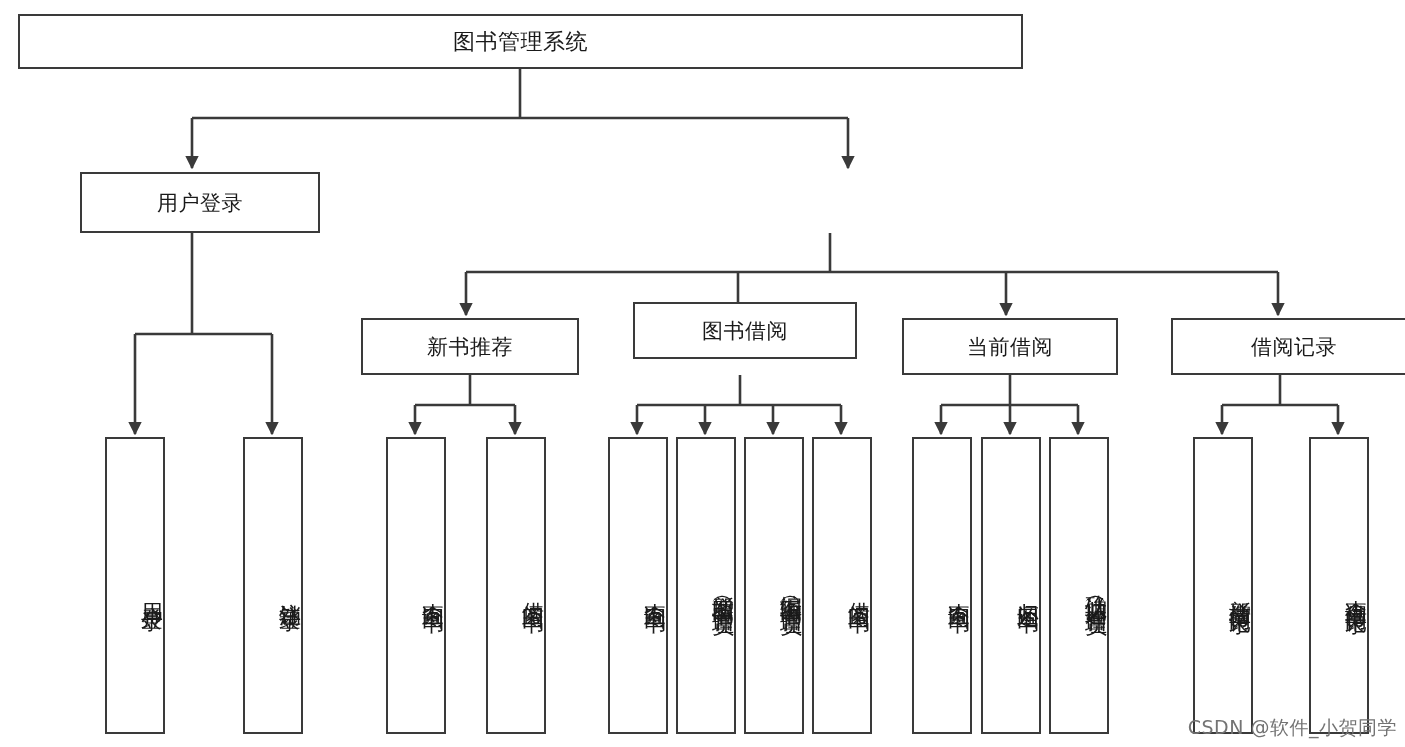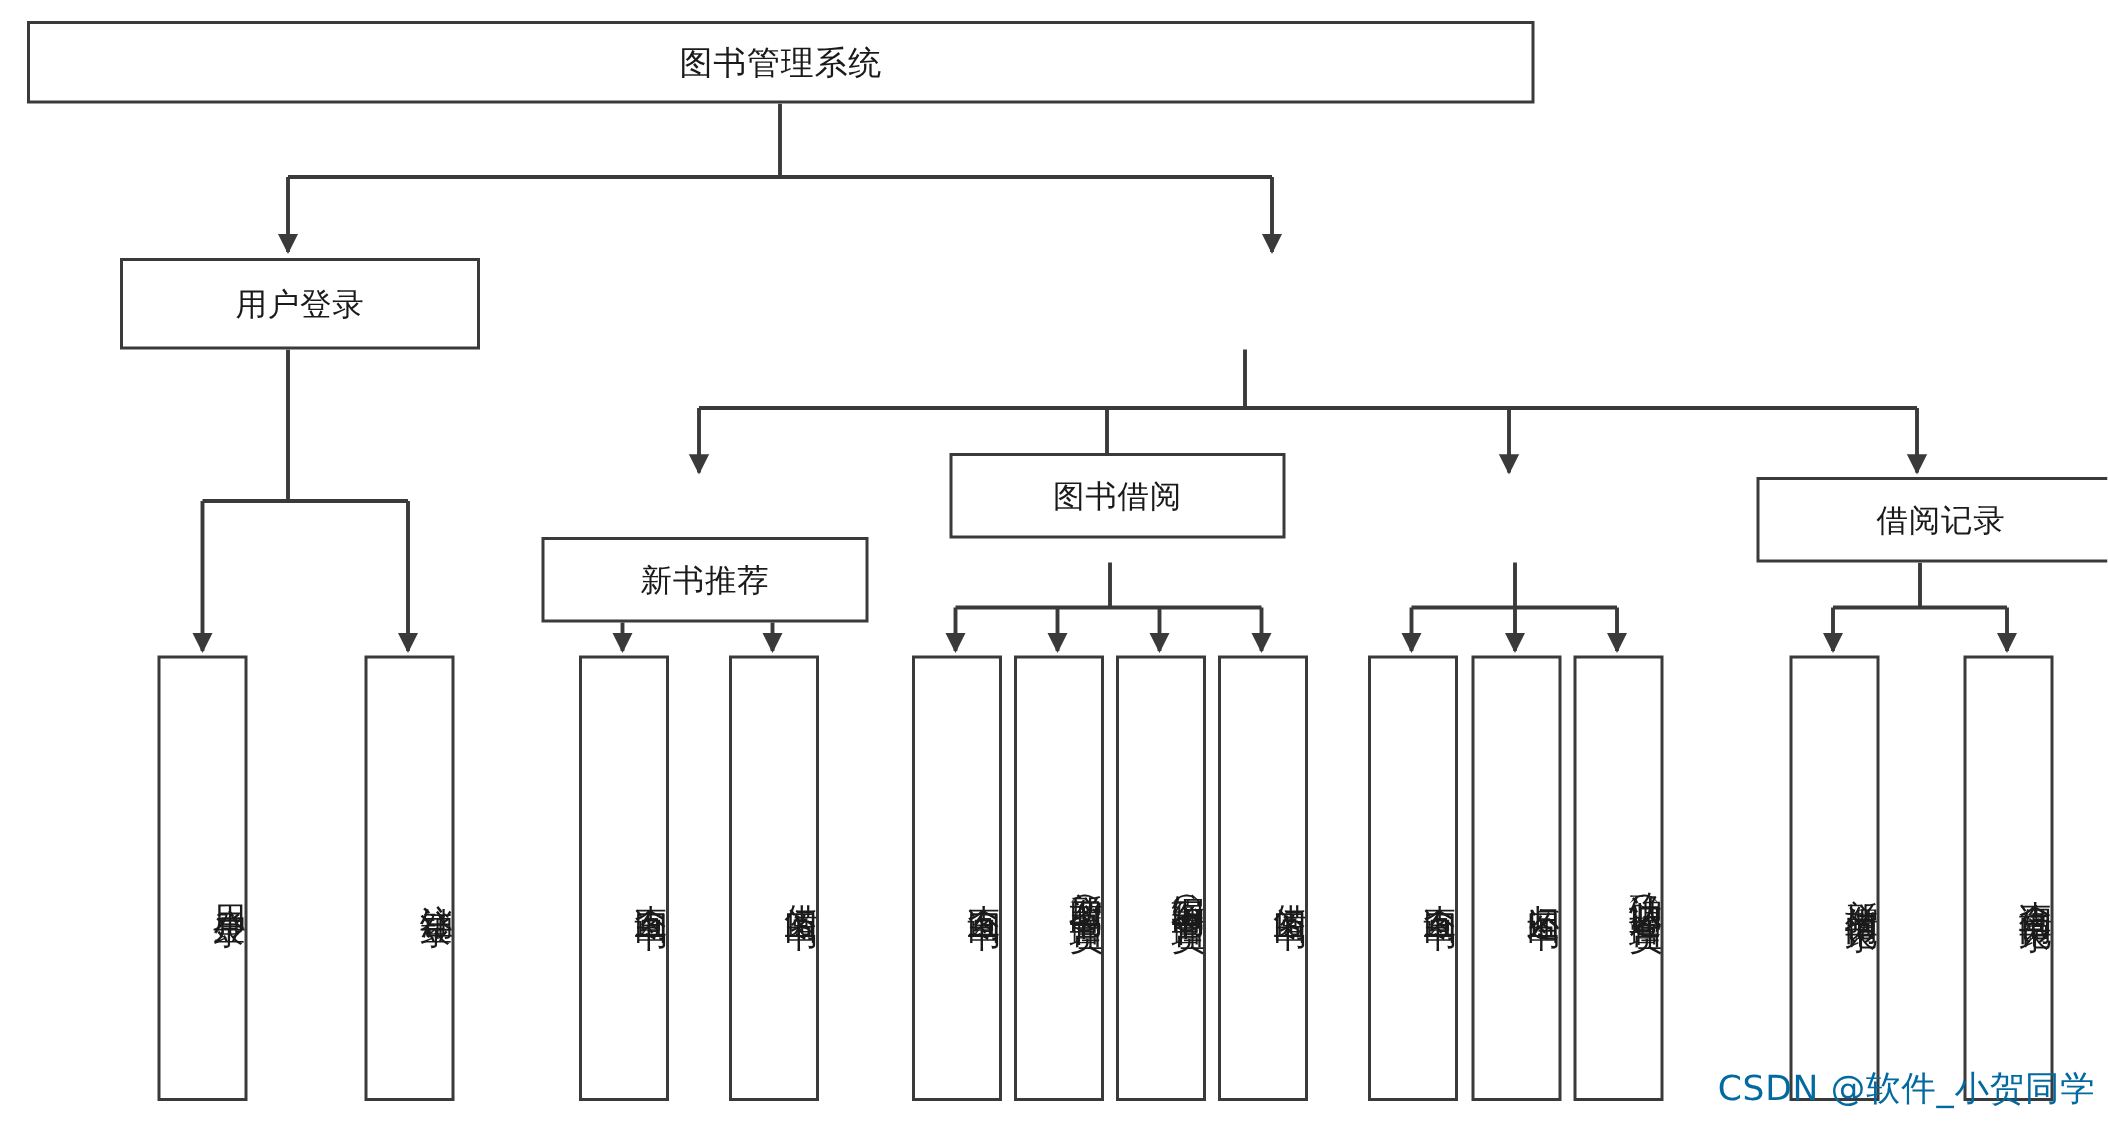--- a/index.html
+++ b/index.html
@@ -56,22 +56,22 @@
   }
   .node.vert .vlabel {
     writing-mode: vertical-rl;
     text-orientation: upright;
     white-space: nowrap;
   }
   .watermark {
     position: absolute;
     right: 8px;
     bottom: 6px;
-    font-size: 23px;
-    color: #0369a1;
+    font-size: 19px;
+    color: #737373;
     letter-spacing: 0.5px;
     user-select: none;
   }
 </style>
 </head>
 <body>
 
 <div id="canvas">
 
   <svg class="wires" viewBox="0 0 1405 747" xmlns="http://www.w3.org/2000/svg">
@@ -125,25 +125,28 @@
   </svg>
 
   <div class="node horiz root" style="left:18px; top:14px; width:1005px; height:55px;">
     <span>图书管理系统</span>
   </div>
 
   <div class="node horiz" style="left:80px; top:172px; width:240px; height:61px;">
     <span>用户登录</span>
   </div>
 
-  <div class="node horiz" style="left:361px; top:318px; width:218px; height:57px;margin-top:40px;">
+  <div class="node horiz" style="left:361px; top:318px; width:218px; height:57px;">
     <span>新书推荐</span>
   </div>
   <div class="node horiz" style="left:633px; top:302px; width:224px; height:57px;justify-content:center;">
     <span>图书借阅</span>
+  </div>
+  <div class="node horiz" style="left:902px; top:318px; width:216px; height:57px;">
+    <span>当前借阅</span>
   </div>
   <div class="node horiz" style="left:1171px; top:318px; width:246px; height:57px;">
     <span>借阅记录</span>
   </div>
 
   <div class="node vert" style="left:105px; top:437px; width:60px; height:297px;">
     <span class="vlabel">用户登录</span>
   </div>
   <div class="node vert" style="left:243px; top:437px; width:60px; height:297px;">
     <span class="vlabel">注销登录</span>

